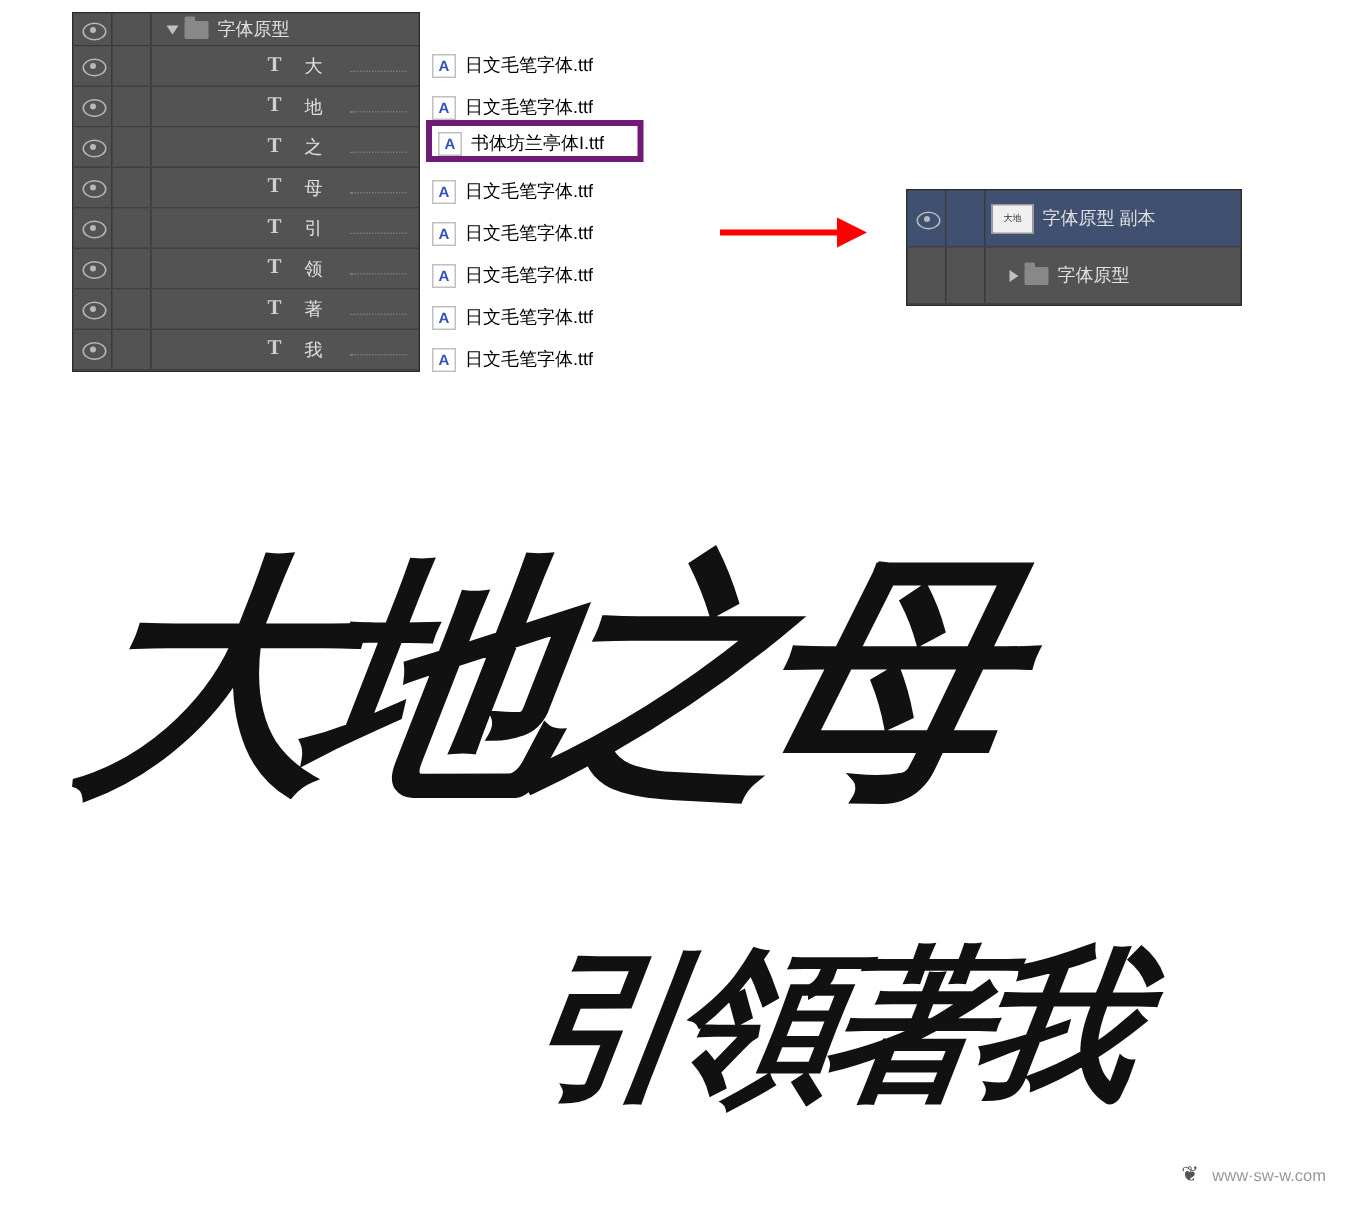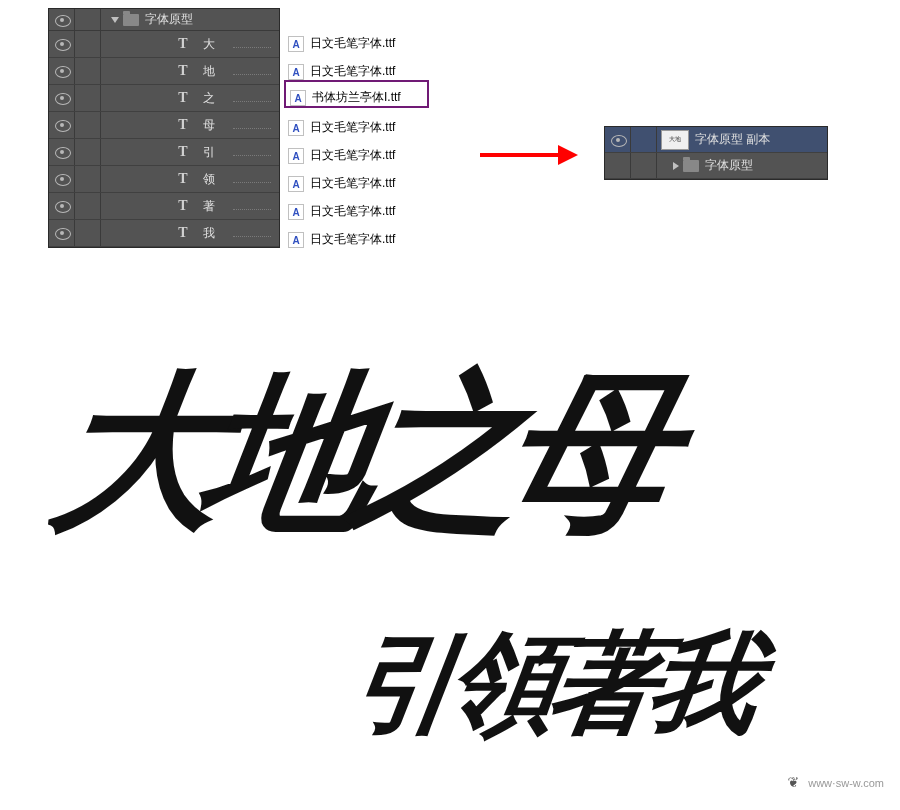--- a/index.html
+++ b/index.html
@@ -163,21 +163,21 @@
     
     .font-item {
       display: flex;
       align-items: flex-end;
       height: 28px;
       background: #ffffff;
       padding: 0 4px;
     }
     
     .font-item.highlighted {
-      border: 2px solid #701a75;
+      border: 4px solid #701a75;
     }
     
     .font-icon {
       width: 16px;
       height: 16px;
       background: #ffffff;
       border: 1px solid #c0c0c0;
       position: relative;
       margin-right: 6px;
       display: flex;
@@ -224,21 +224,21 @@
       left: 604px;
       top: 126px;
       width: 224px;
       background: #535353;
       border: 1px solid #2a2a2a;
     }
     
     .right-row {
       display: flex;
       align-items: center;
-      height: 26px;
+      height: 38px;
       border-bottom: 1px solid #404040;
     }
     
     .right-row.selected {
       background: #405070;
     }
     
     .thumb {
       width: 28px;
       height: 20px;

